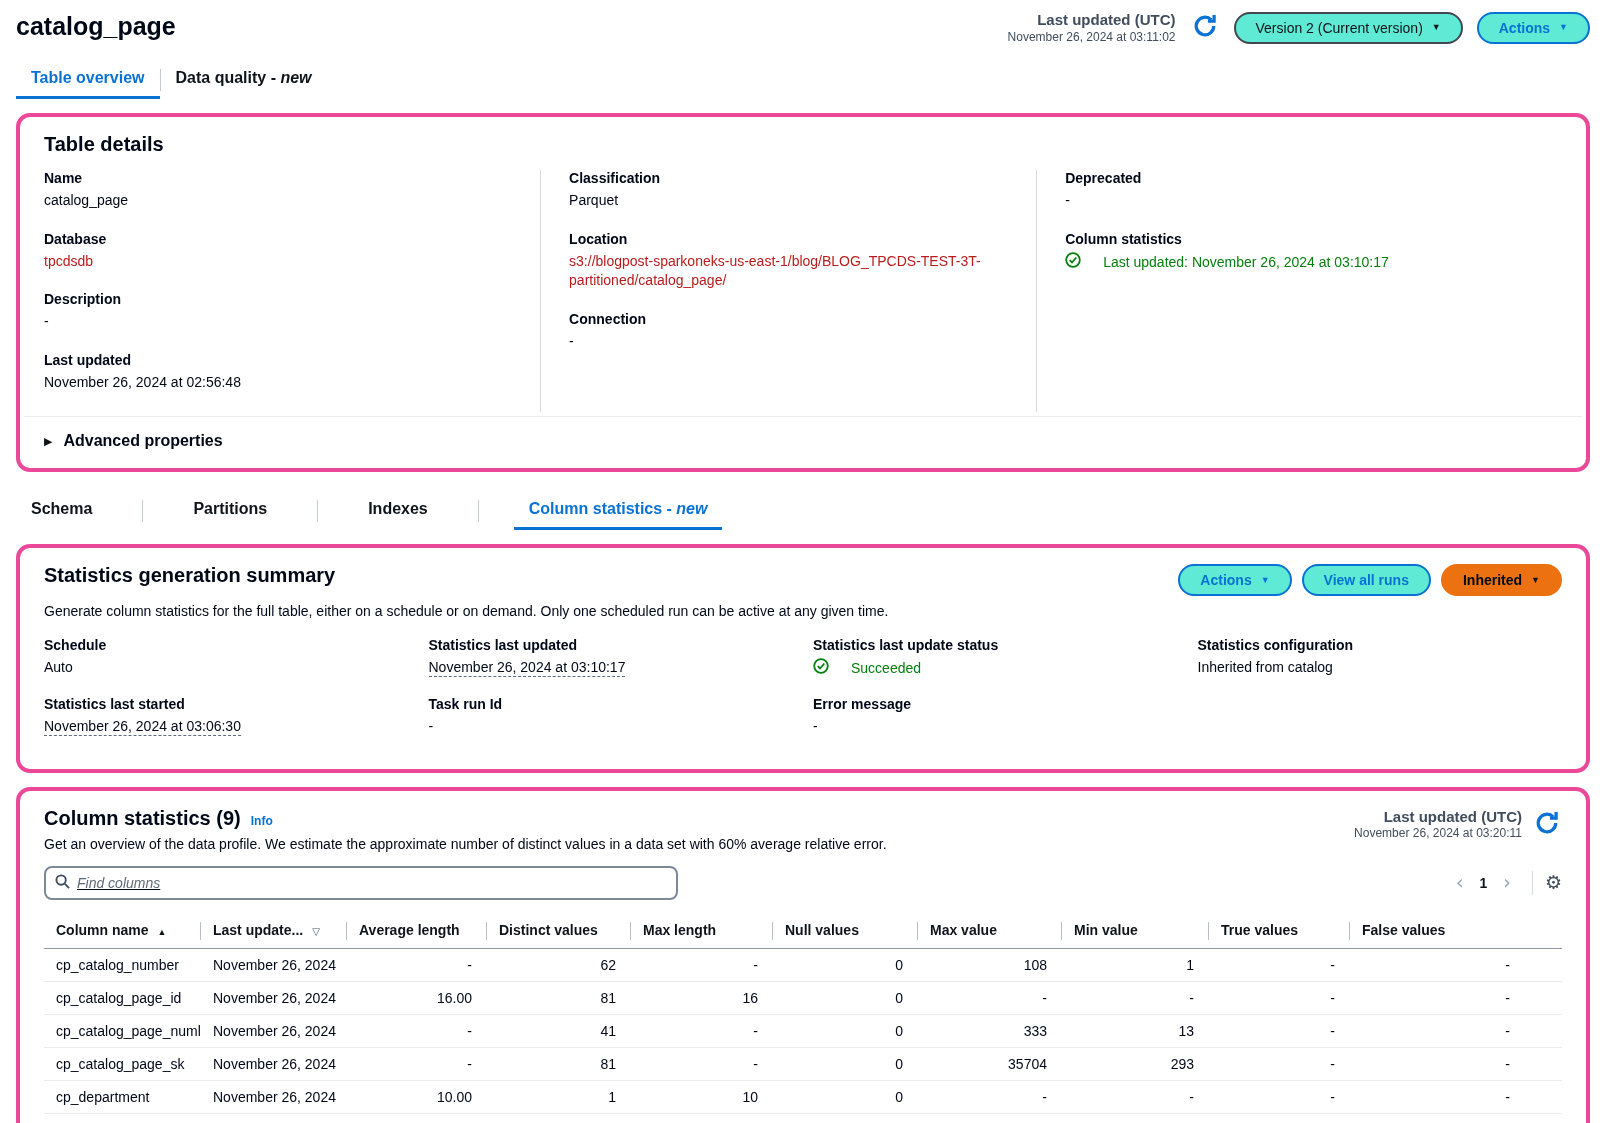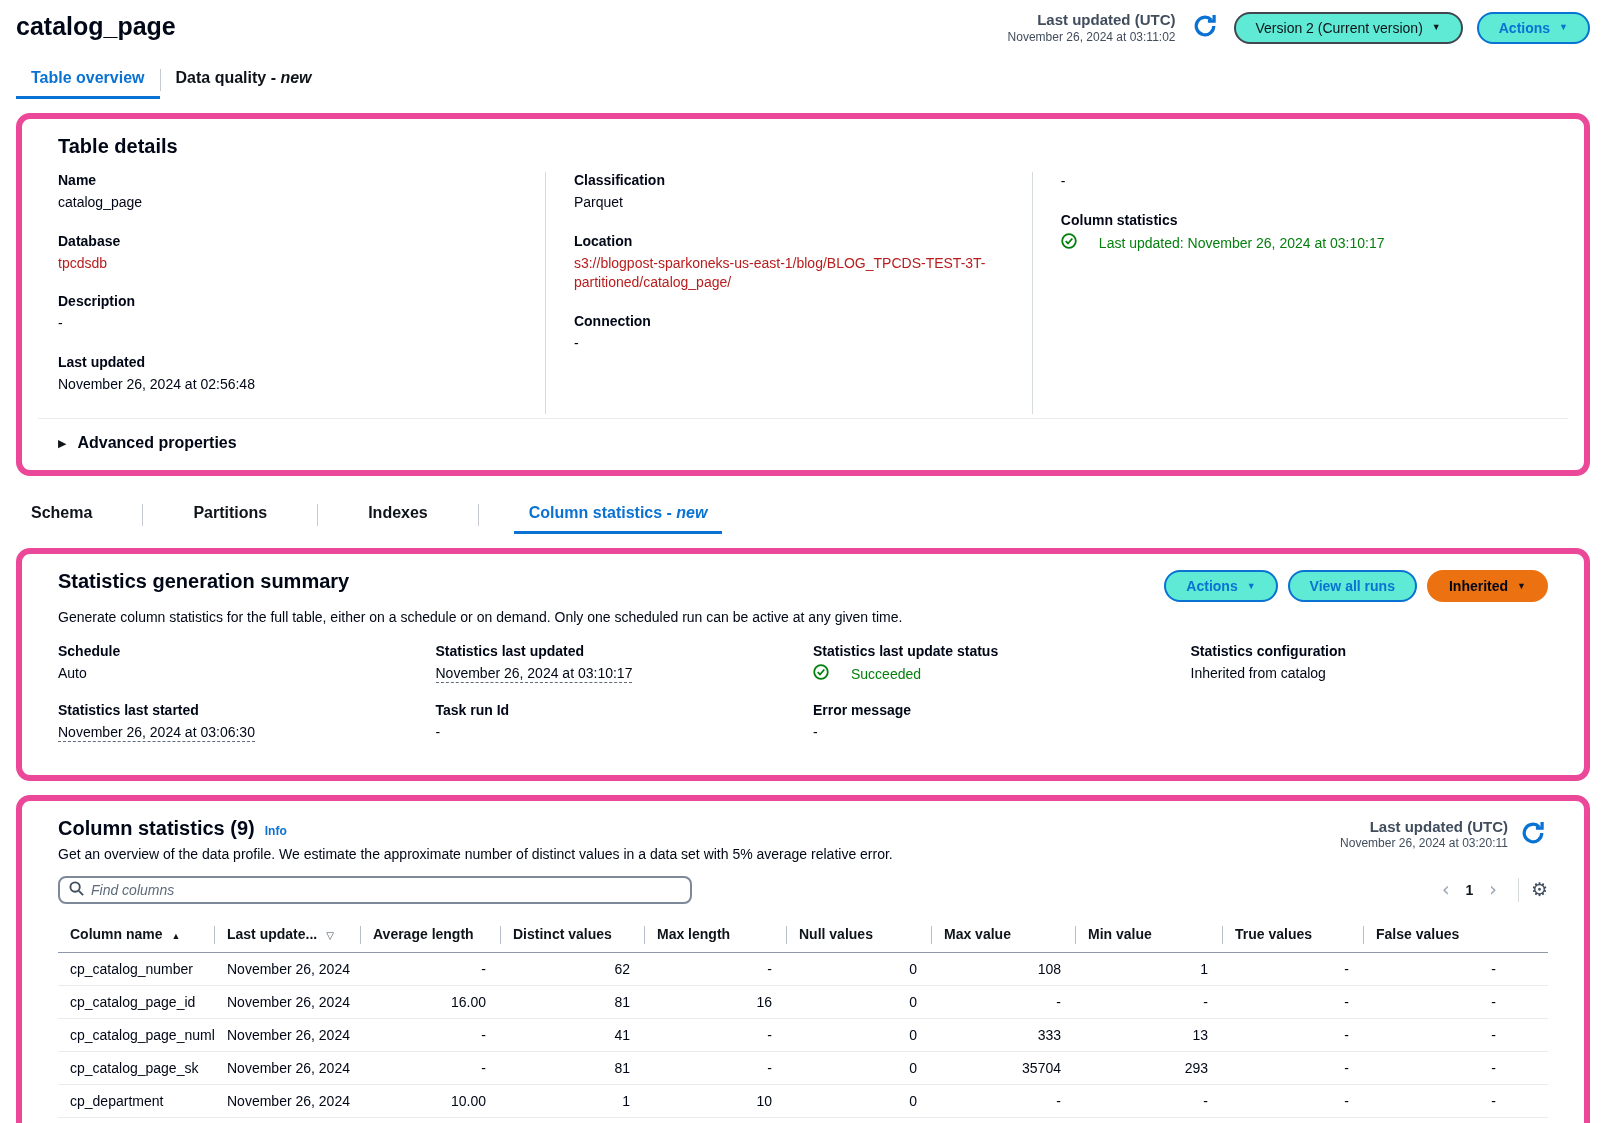--- a/index.html
+++ b/index.html
@@ -34,22 +34,22 @@
   
   .tabs { display:flex; align-items:center; margin-top:16px; }
   .tab { position:relative; font-size:16px; font-weight:700; color:#0f141a;
          padding:8px 15px 12px; cursor:pointer; white-space:nowrap; }
   .tab.active { color:#0972d3; }
   .tab.active::after { content:''; position:absolute; left:0; right:0; bottom:0; height:3px; background:#0972d3; }
   .tab .new-flag { font-style:italic; }
   .tab-sep { width:1px; height:22px; background:#c6cbd2; }
 
   
-  .card { border:6px solid #ec4899; border-radius:14px; background:#fff;
-          padding:16px 36px; margin-top:14px; }
+  .card { border:4px solid #ec4899; border-radius:14px; background:#fff;
+          padding:16px 24px; margin-top:14px; }
   .card h2 { font-size:20px; font-weight:700; }
 
   
   .details-grid { display:grid; grid-template-columns:1fr 1fr 1.06fr; margin-top:14px; }
   .details-col { padding-right:28px; }
   .details-col + .details-col { border-left:1px solid #d5dbdb; padding-left:28px; }
   .field { margin-bottom:20px; }
   .field-label { font-weight:700; margin-bottom:5px; }
   .field-value { color:#000716; line-height:1.4; word-break:break-word; }
   a.link { color:#b91c1c; text-decoration:none; cursor:pointer; }
@@ -68,22 +68,22 @@
 
   
   .cs-header { display:flex; justify-content:space-between; align-items:flex-start; }
   .cs-title-row { display:flex; align-items:baseline; gap:10px; }
   .cs-count { font-weight:700; }
   .info-link { color:#0972d3; font-size:12px; font-weight:700; text-decoration:none; cursor:pointer; }
   .cs-right { display:flex; align-items:center; gap:10px; }
   .cs-desc { margin-top:6px; }
 
   .toolbar { display:flex; justify-content:space-between; align-items:center; margin-top:14px; }
-  .search-box { width:634px; height:28px; border:2px solid #7d8998; border-radius:8px;
-                display:flex; align-items:center; padding:0 9px; gap:7px; background:#fff; }
+  .search-box { width:634px; height:34px; border:2px solid #7d8998; border-radius:8px;
+                display:flex; align-items:center; padding:0 9px; gap:7px; background:#fff;text-decoration:underline; }
   .search-box input { flex:1; border:none; outline:none; font:inherit; font-size:14px; color:#000716; background:transparent; }
   .search-box input::placeholder { color:#5f6b7a; font-style:italic; }
   .toolbar-right { display:flex; align-items:center; }
   .page-chevron { background:none; border:none; font-size:19px; padding:0 9px; cursor:pointer; line-height:1; font-family:"DejaVu Sans", sans-serif; }
   .page-chevron.disabled { color:#9ba7b6; }
   .page-chevron.enabled { color:#9ba7b6; }
   .page-num { font-weight:700; color:#0f141a; padding:0 7px; }
   .v-sep { width:1px; height:24px; background:#d5dbdb; margin:0 12px; }
   .gear-btn { background:none; border:none; font-size:19px; color:#414d5c; cursor:pointer;
               font-family:"DejaVu Sans", sans-serif; line-height:1; }
@@ -177,20 +177,21 @@
           <div class="field-label">Location</div>
           <div class="field-value" style="max-width:430px;"><a class="link">s3://blogpost-sparkoneks-us-east-1/blog/BLOG_TPCDS-TEST-3T-partitioned/catalog_page/</a></div>
         </div>
         <div class="field">
           <div class="field-label">Connection</div>
           <div class="field-value">-</div>
         </div>
       </div>
       <div class="details-col">
         <div class="field">
+          <div class="field-label">Deprecated</div>
           <div class="field-value">-</div>
         </div>
         <div class="field">
           <div class="field-label">Column statistics</div>
           <div class="field-value green-line">
             <span>
               <svg width="16" height="16" viewBox="0 0 16 16" fill="none">
                 <circle cx="8" cy="8" r="6.8" stroke="#037f0c" stroke-width="1.8"></circle>
                 <path d="M4.7 8.2l2.3 2.3 4.3-5" stroke="#037f0c" stroke-width="1.8"></path>
               </svg>
@@ -283,21 +284,21 @@
     </div>
   </section>
 
   <section class="card">
     <div class="cs-header">
       <div>
         <div class="cs-title-row">
           <h2><span>Column statistics</span> <span class="cs-count">(9)</span></h2>
           <a class="info-link">Info</a>
         </div>
-        <p class="cs-desc">Get an overview of the data profile. We estimate the approximate number of distinct values in a data set with 5% average relative error.</p>
+        <p class="cs-desc">Get an overview of the data profile. We estimate the approximate number of distinct values in a data set with 60% average relative error.</p>
       </div>
       <div class="cs-right">
         <div class="last-updated-block">
           <div class="lu-label">Last updated (UTC)</div>
           <div class="lu-value">November 26, 2024 at 03:20:11</div>
         </div>
         <button class="icon-btn">
           <span>
             <svg width="26" height="26" viewBox="0 0 16 16" fill="none">
               <path d="M13.4 8a5.4 5.4 0 1 1-1.6-3.82" stroke="#0972d3" stroke-width="2"></path>

